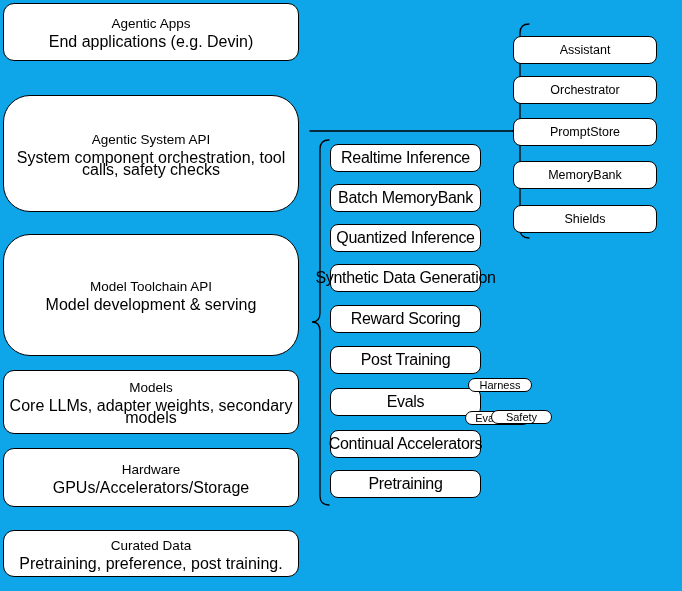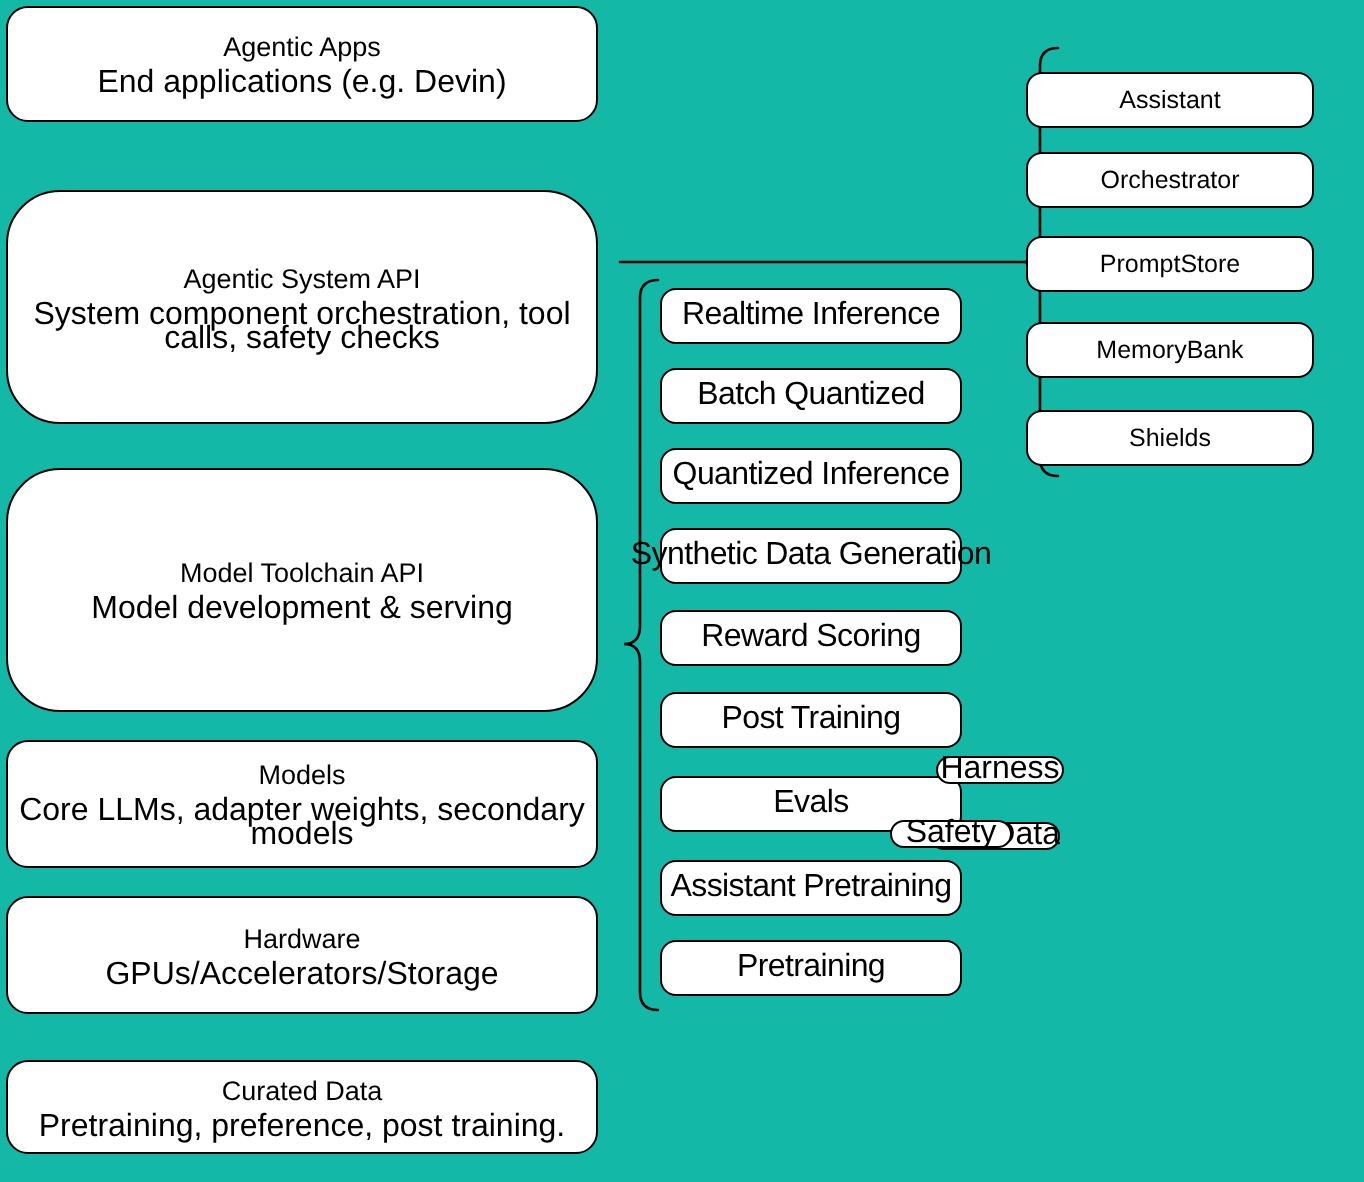--- a/index.html
+++ b/index.html
@@ -1,20 +1,20 @@
 <!DOCTYPE html>
 <html><head>
 <meta charset="utf-8">
 <style>
   html, body { margin: 0; padding: 0; background: #ffffff; }
   #canvas {
     position: relative;
     width: 682px;
     height: 591px;
-    background: #14b8a6;
+    background: #0ea5e9;
     font-family: "Liberation Sans", "DejaVu Sans", sans-serif;
     color: #000000;
     overflow: hidden;
   }
   .node {
     position: absolute;
     box-sizing: border-box;
     background: #ffffff;
     border: 1.3px solid #000000;
     display: flex;
@@ -40,21 +40,21 @@
     left: 513px; width: 144px; height: 28px;
     border-radius: 8px;
     font-size: 12.5px;
     white-space: nowrap;
   }
   
   .pill {
     height: 14px;
     border-radius: 8px;
     border-width: 1.2px;
-    font-size: 16px;
+    font-size: 11px;
     z-index: 5;
     white-space: nowrap;
   }
   #connector-layer {
     position: absolute;
     left: 0; top: 0;
     width: 682px; height: 591px;
     pointer-events: none;
   }
   #connector-layer path, #connector-layer line {
@@ -99,32 +99,32 @@
     <div class="title">Hardware</div>
     <div class="subtitle">GPUs/Accelerators/Storage</div>
   </div>
 
   <div class="node lbox" style="top:530px;height:47px">
     <div class="title">Curated Data</div>
     <div class="subtitle">Pretraining, preference, post training.</div>
   </div>
 
   <div class="node mbox" style="top:144px">Realtime Inference</div>
-  <div class="node mbox" style="top:184px">Batch Quantized</div>
+  <div class="node mbox" style="top:184px">Batch MemoryBank</div>
   <div class="node mbox" style="top:224px">Quantized Inference</div>
   <div class="node mbox" style="top:264px">Synthetic Data Generation</div>
   <div class="node mbox" style="top:305px">Reward Scoring</div>
   <div class="node mbox" style="top:346px">Post Training</div>
   <div class="node mbox" style="top:388px">Evals</div>
-  <div class="node mbox" style="top:430px">Assistant Pretraining</div>
+  <div class="node mbox" style="top:430px">Continual Accelerators</div>
   <div class="node mbox" style="top:470px">Pretraining</div>
 
   <div class="node pill" style="left:468px;top:378px;width:64px">Harness</div>
   <div class="node pill" style="left:465px;top:411px;width:65px">EvalData</div>
-  <div class="node pill" style="left:445px;top:410px;width:61px">Safety</div>
+  <div class="node pill" style="left:491px;top:410px;width:61px">Safety</div>
 
   <div class="node rbox" style="top:36px">Assistant</div>
   <div class="node rbox" style="top:76px">Orchestrator</div>
   <div class="node rbox" style="top:118px">PromptStore</div>
   <div class="node rbox" style="top:161px">MemoryBank</div>
   <div class="node rbox" style="top:205px">Shields</div>
 
 </div>
 
 </body></html>

